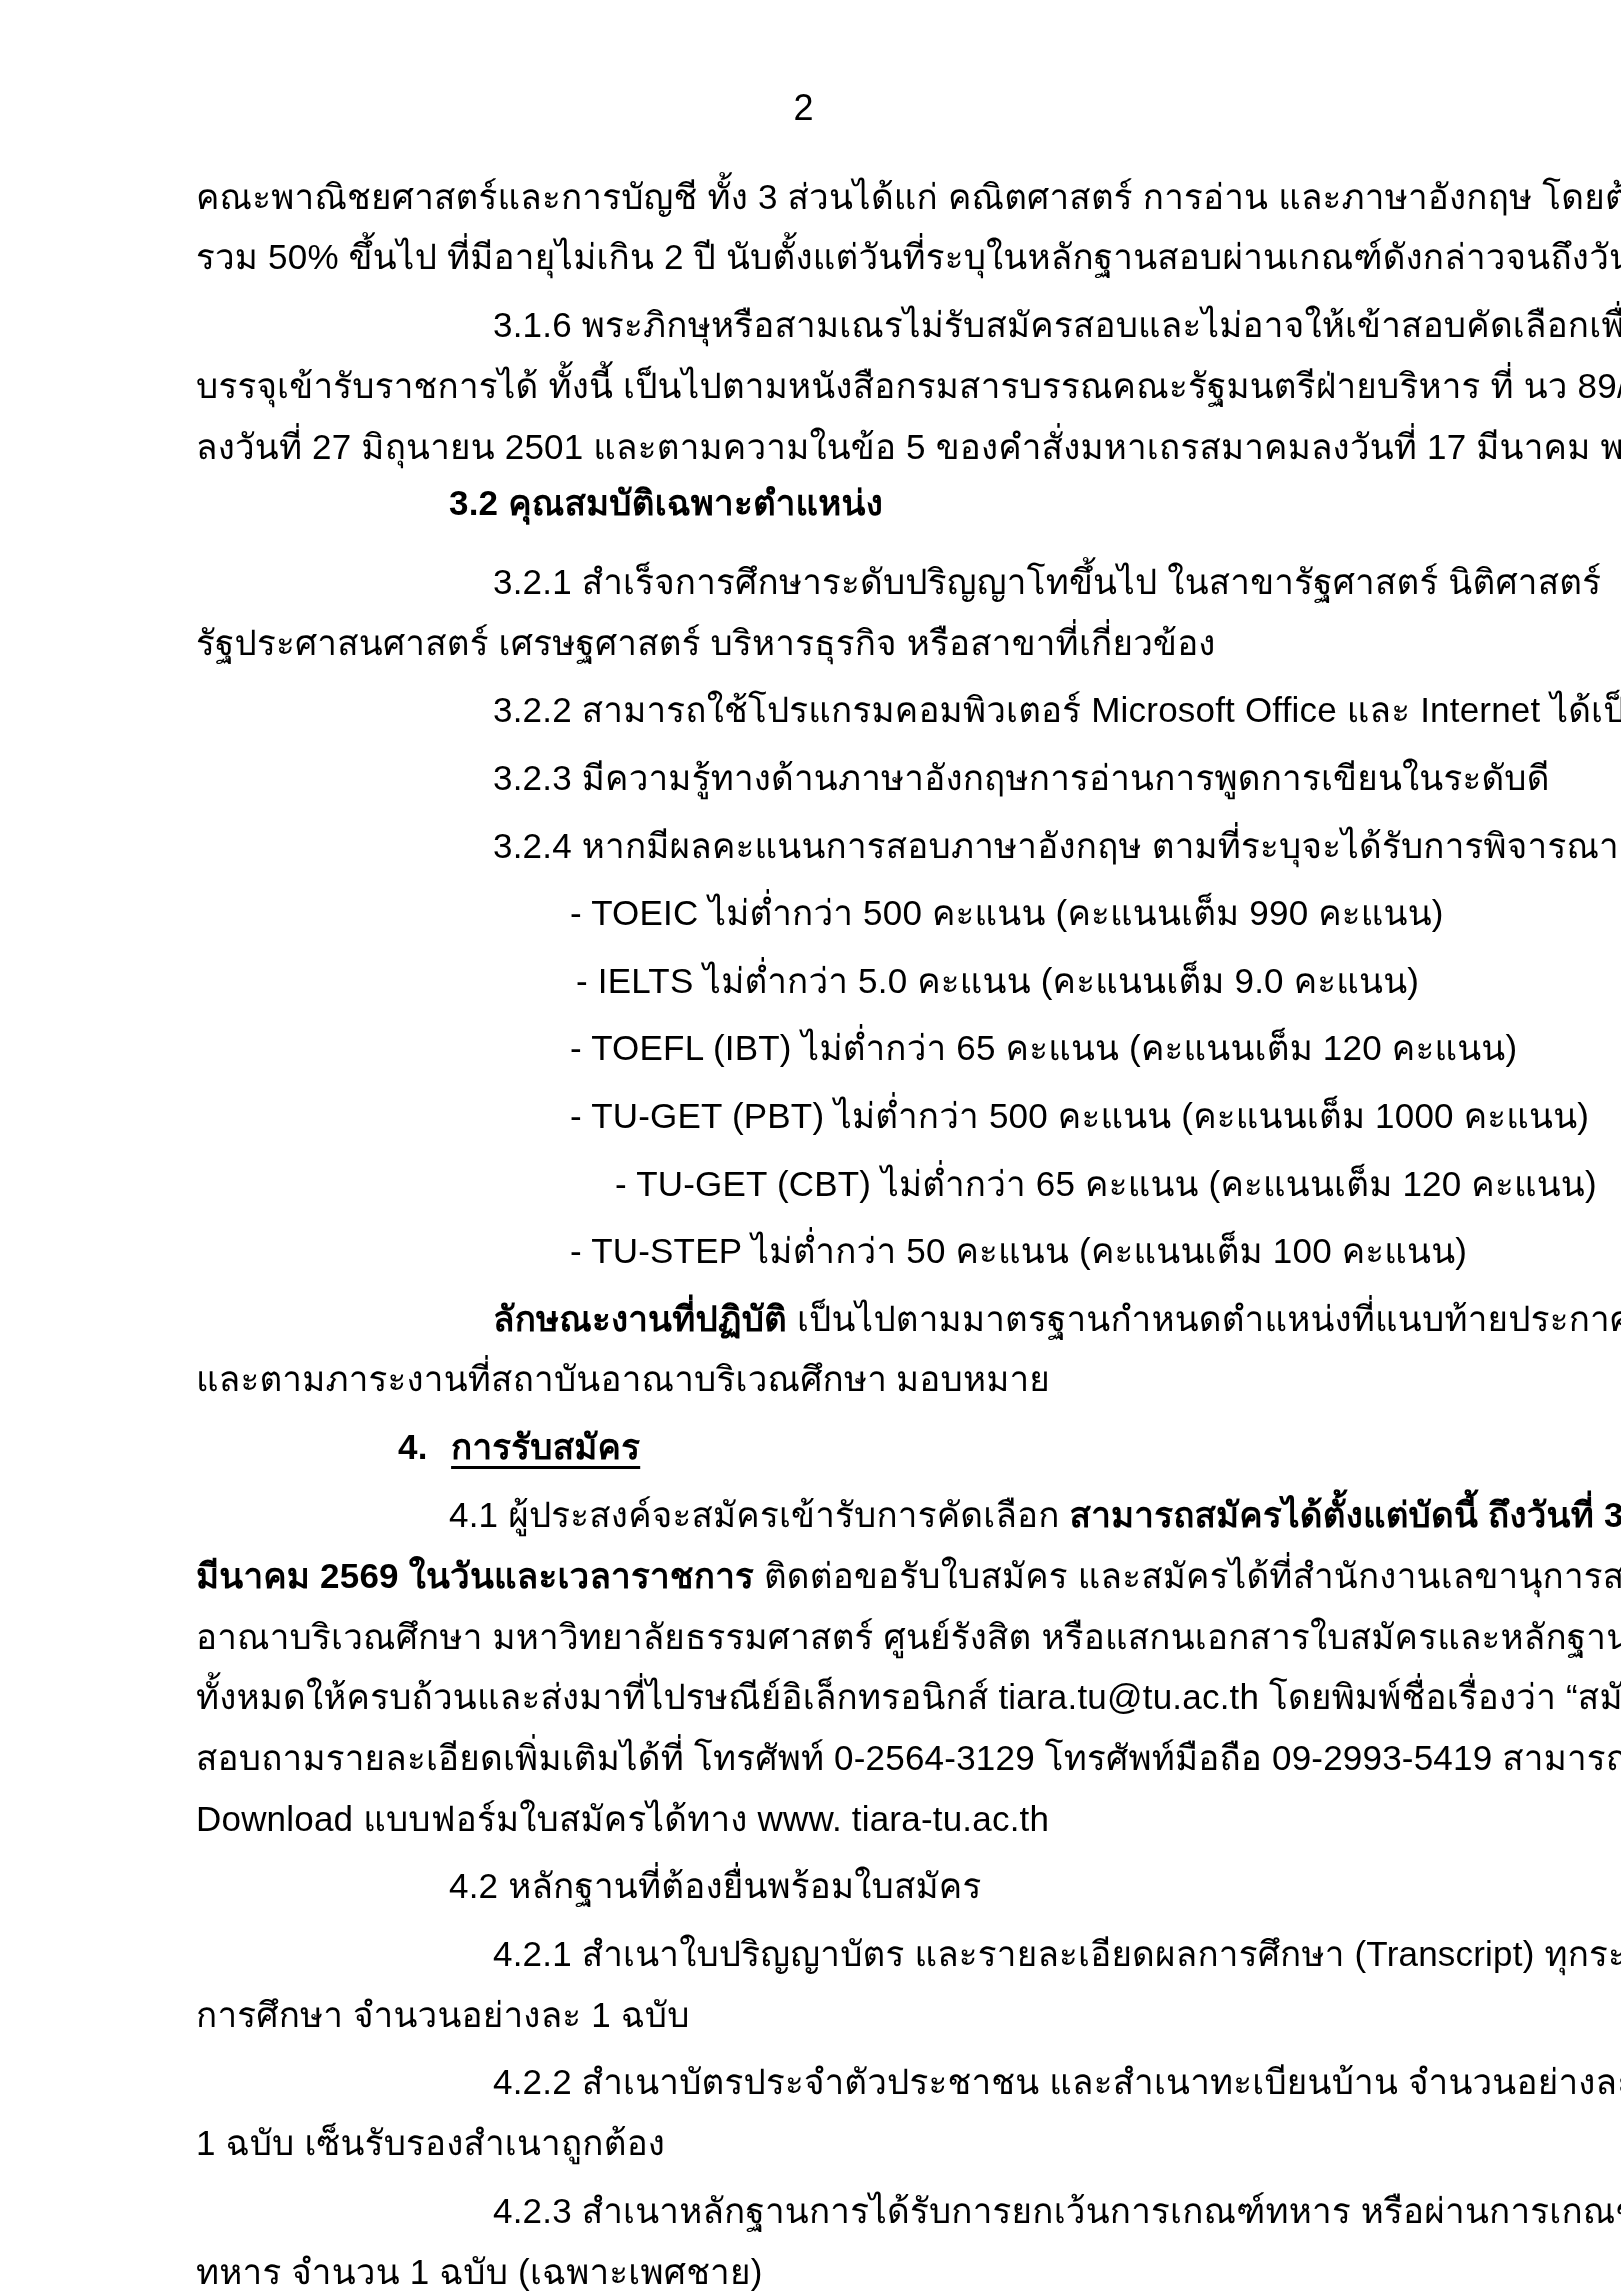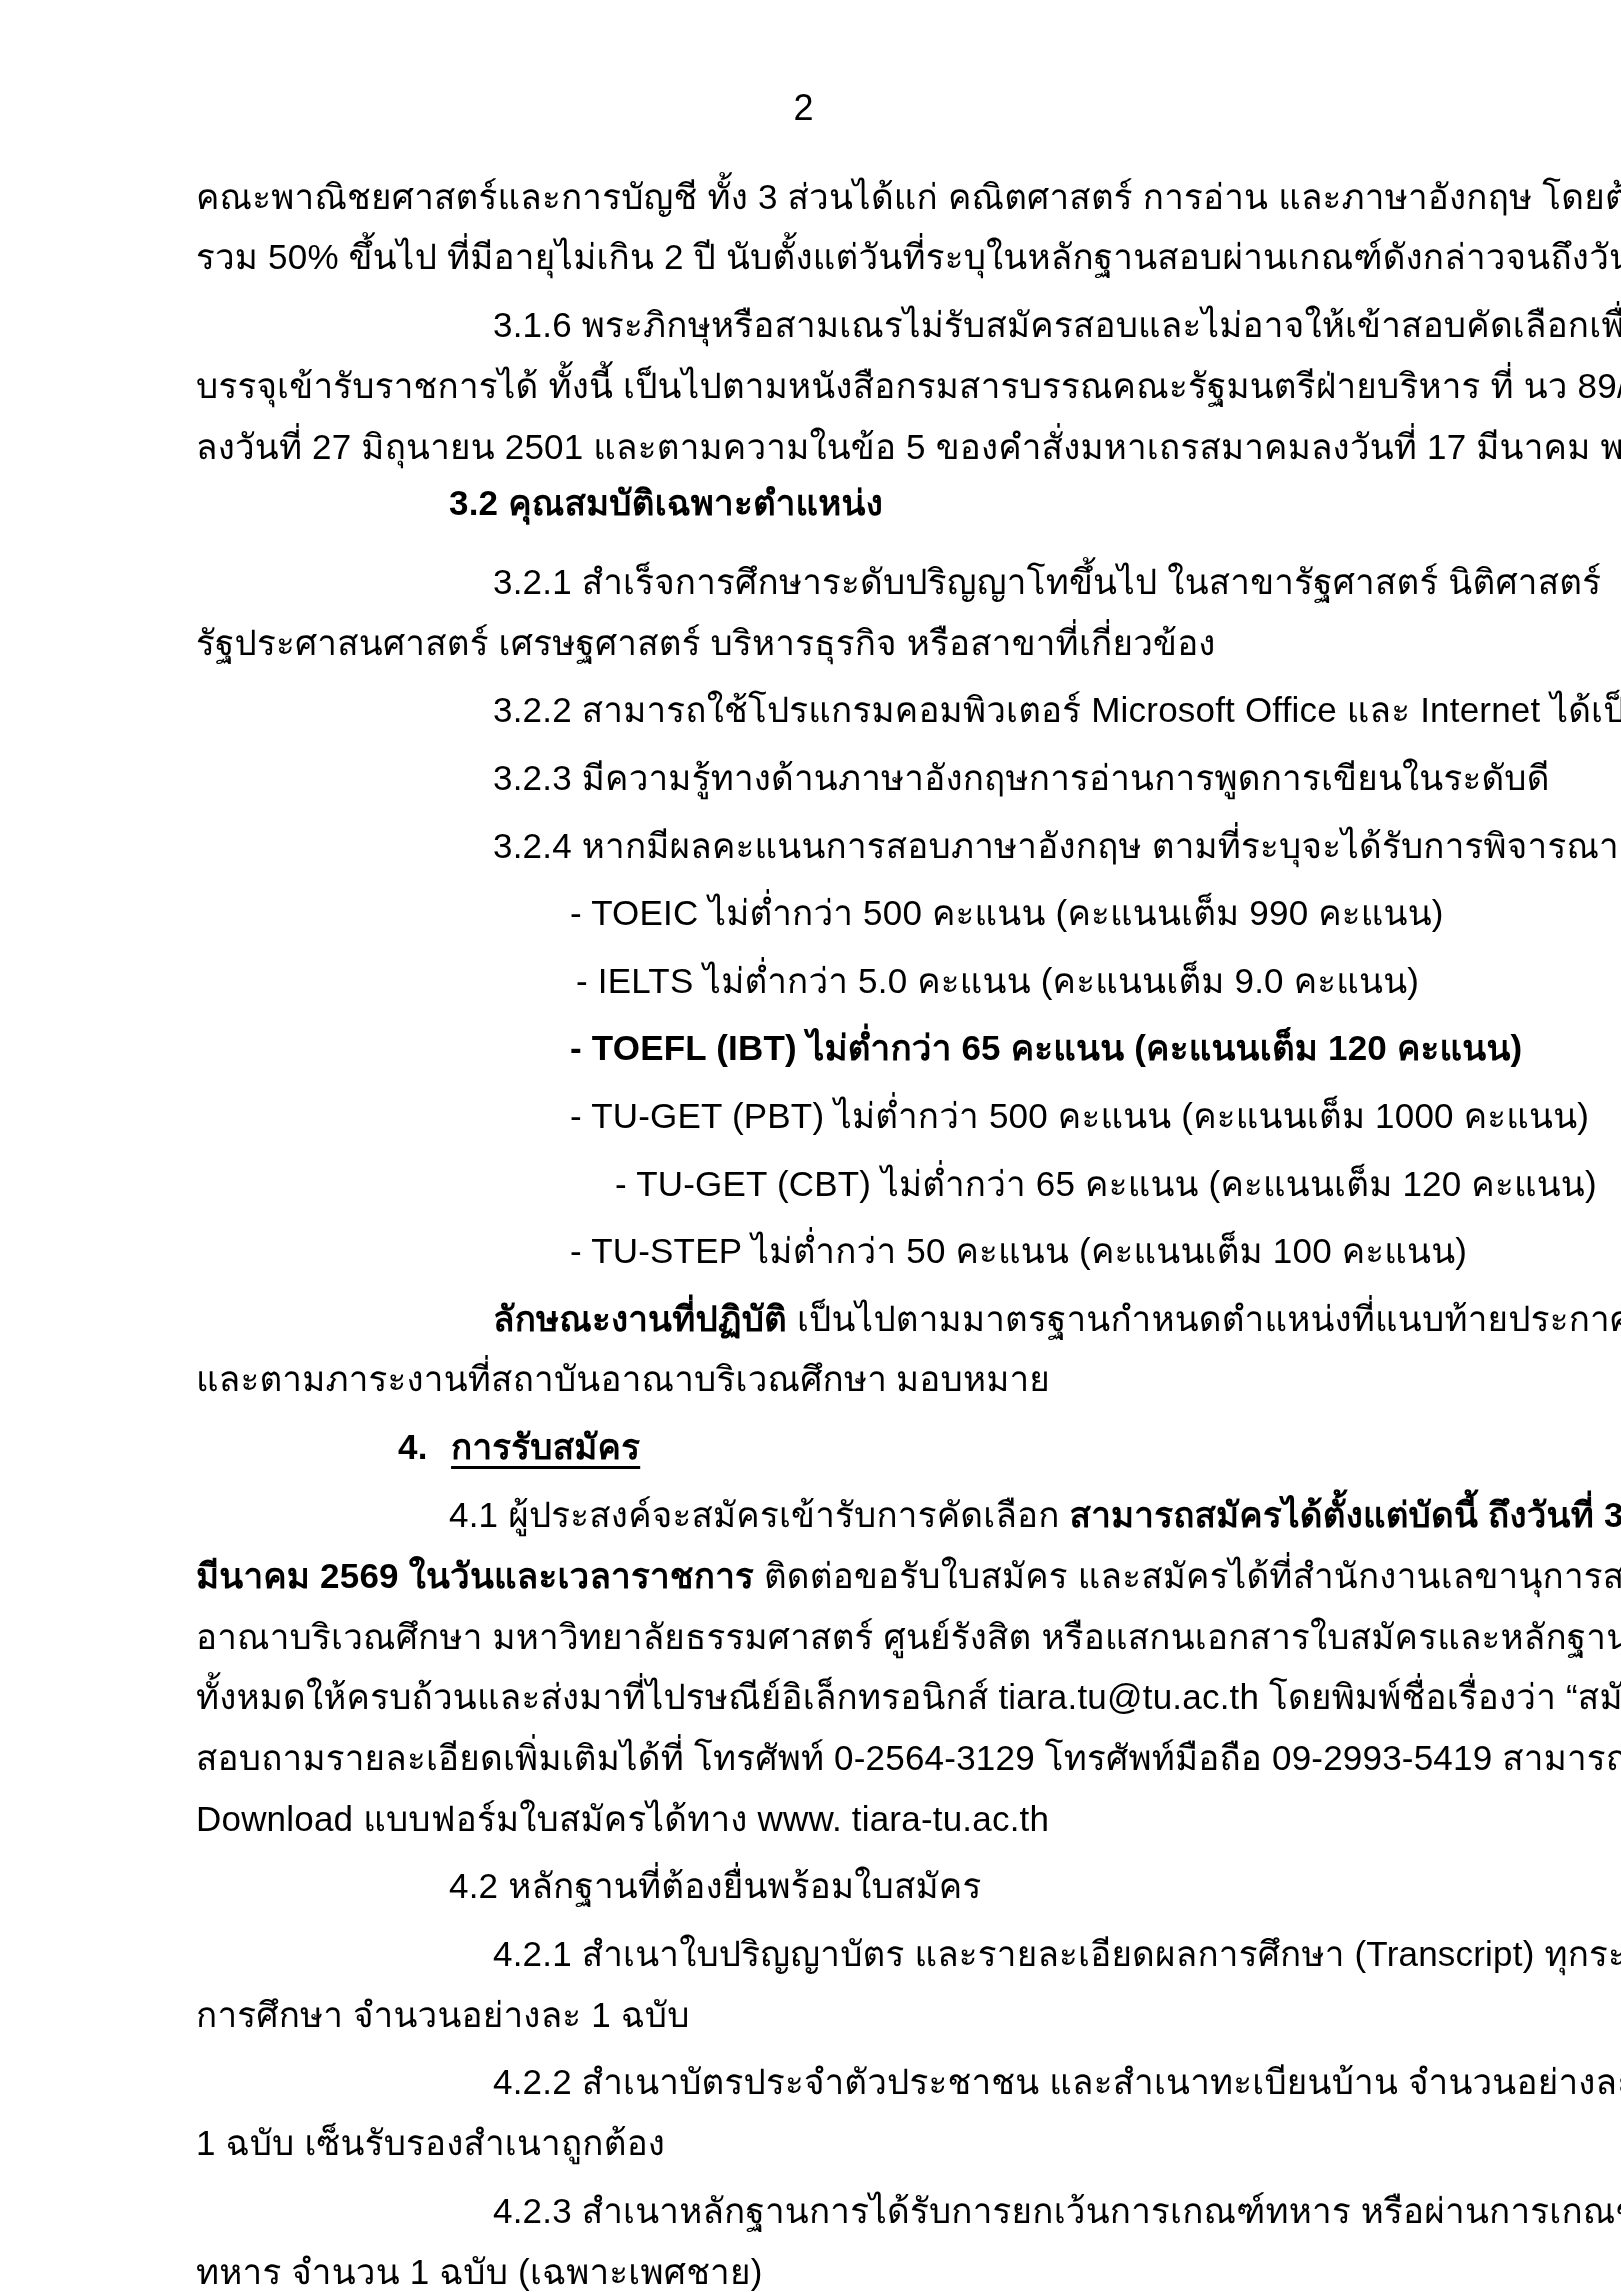--- a/index.html
+++ b/index.html
@@ -52,21 +52,21 @@
       <div class="line" style="left: 196px; top: 353px;"><span class="seg">บรรจุเข้ารับราชการได้ ทั้งนี้ เป็นไปตามหนังสือกรมสารบรรณคณะรัฐมนตรีฝ่ายบริหาร ที่ นว 89/2501</span></div>
       <div class="line" style="left: 196px; top: 414px;"><span class="seg">ลงวันที่ 27 มิถุนายน 2501 และตามความในข้อ 5 ของคำสั่งมหาเถรสมาคมลงวันที่ 17 มีนาคม พ.ศ. 2538</span></div>
       <div class="line" style="left: 449px; top: 470px;"><span class="seg bold">3.2 คุณสมบัติเฉพาะตำแหน่ง</span></div>
       <div class="line" style="left: 493px; top: 549px;"><span class="seg">3.2.1 สำเร็จการศึกษาระดับปริญญาโทขึ้นไป ในสาขารัฐศาสตร์ นิติศาสตร์</span></div>
       <div class="line" style="left: 196px; top: 610px;"><span class="seg">รัฐประศาสนศาสตร์ เศรษฐศาสตร์ บริหารธุรกิจ หรือสาขาที่เกี่ยวข้อง</span></div>
       <div class="line" style="left: 493px; top: 677px;"><span class="seg">3.2.2 สามารถใช้โปรแกรมคอมพิวเตอร์ Microsoft Office และ Internet ได้เป็นอย่างดี</span></div>
       <div class="line" style="left: 493px; top: 745px; text-align: right;"><span class="seg">3.2.3 มีความรู้ทางด้านภาษาอังกฤษการอ่านการพูดการเขียนในระดับดี</span></div>
       <div class="line" style="left: 493px; top: 813px;"><span class="seg">3.2.4 หากมีผลคะแนนการสอบภาษาอังกฤษ ตามที่ระบุจะได้รับการพิจารณาเป็นพิเศษ</span></div>
       <div class="line" style="left: 570px; top: 880px;"><span class="seg">- TOEIC ไม่ต่ำกว่า 500 คะแนน (คะแนนเต็ม 990 คะแนน)</span></div>
       <div class="line" style="left: 576px; top: 948px;"><span class="seg">- IELTS ไม่ต่ำกว่า 5.0 คะแนน (คะแนนเต็ม 9.0 คะแนน)</span></div>
-      <div class="line" style="left: 570px; top: 1015px; font-weight: bold;"><span class="seg">- TOEFL (IBT) ไม่ต่ำกว่า 65 คะแนน (คะแนนเต็ม 120 คะแนน)</span></div>
+      <div class="line" style="left: 570px; top: 1015px;"><span class="seg">- TOEFL (IBT) ไม่ต่ำกว่า 65 คะแนน (คะแนนเต็ม 120 คะแนน)</span></div>
       <div class="line" style="left: 570px; top: 1083px;"><span class="seg">- TU-GET (PBT) ไม่ต่ำกว่า 500 คะแนน (คะแนนเต็ม 1000 คะแนน)</span></div>
       <div class="line" style="left: 570px; top: 1151px; margin-left: 45px;"><span class="seg">- TU-GET (CBT) ไม่ต่ำกว่า 65 คะแนน (คะแนนเต็ม 120 คะแนน)</span></div>
       <div class="line" style="left: 570px; top: 1218px;"><span class="seg">- TU-STEP ไม่ต่ำกว่า 50 คะแนน (คะแนนเต็ม 100 คะแนน)</span></div>
       <div class="line" style="left: 493px; top: 1286px;"><span class="seg bold">ลักษณะงานที่ปฏิบัติ</span><span class="seg"> เป็นไปตามมาตรฐานกำหนดตำแหน่งที่แนบท้ายประกาศนี้</span></div>
       <div class="line" style="left: 196px; top: 1347px; font-family: Liberation Serif, serif;"><span class="seg">และตามภาระงานที่สถาบันอาณาบริเวณศึกษา มอบหมาย</span></div>
       <div class="line" style="left: 398px; top: 1414px;"><span class="seg bold">4.</span><span class="seg bold underline gap-before">การรับสมัคร</span></div>
       <div class="line" style="left: 449px; top: 1482px;"><span class="seg">4.1 ผู้ประสงค์จะสมัครเข้ารับการคัดเลือก </span><span class="seg bold">สามารถสมัครได้ตั้งแต่บัดนี้ ถึงวันที่ 31</span></div>
       <div class="line" style="left: 196px; top: 1543px;"><span class="seg bold">มีนาคม 2569 ในวันและเวลาราชการ</span><span class="seg"> ติดต่อขอรับใบสมัคร และสมัครได้ที่สำนักงานเลขานุการสถาบัน</span></div>
       <div class="line" style="left: 196px; top: 1604px;"><span class="seg">อาณาบริเวณศึกษา มหาวิทยาลัยธรรมศาสตร์ ศูนย์รังสิต หรือแสกนเอกสารใบสมัครและหลักฐานการสมัคร</span></div>
       <div class="line" style="left: 196px; top: 1664px;"><span class="seg">ทั้งหมดให้ครบถ้วนและส่งมาที่ไปรษณีย์อิเล็กทรอนิกส์ tiara.tu@tu.ac.th โดยพิมพ์ชื่อเรื่องว่า “สมัครงาน”</span></div>

